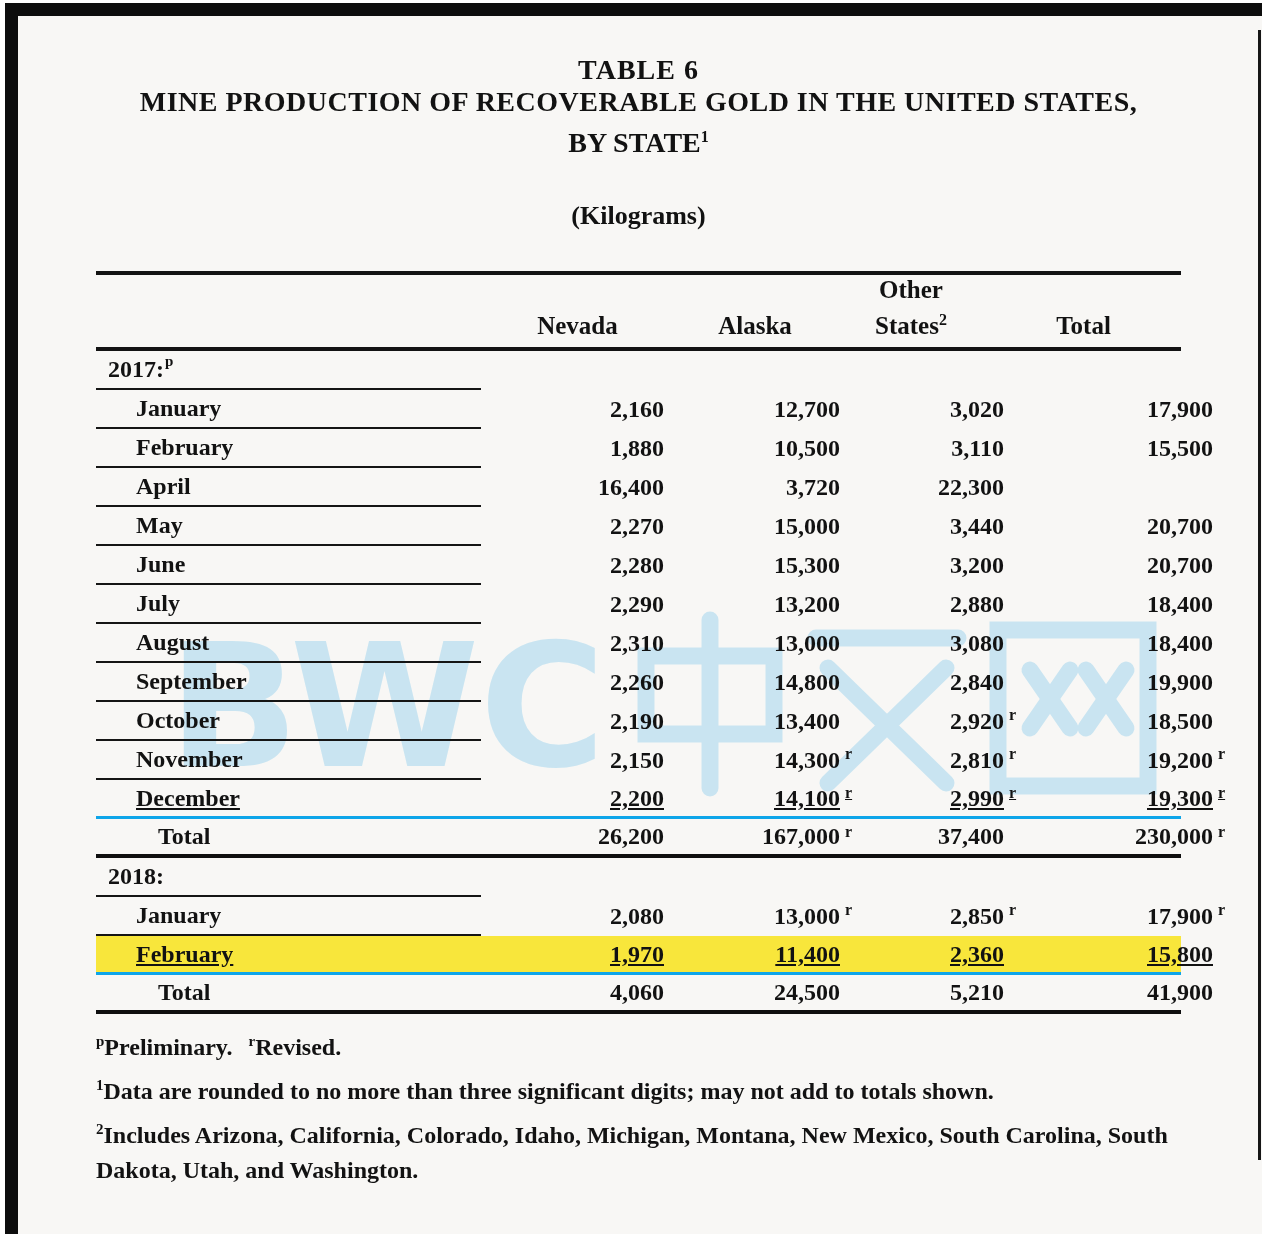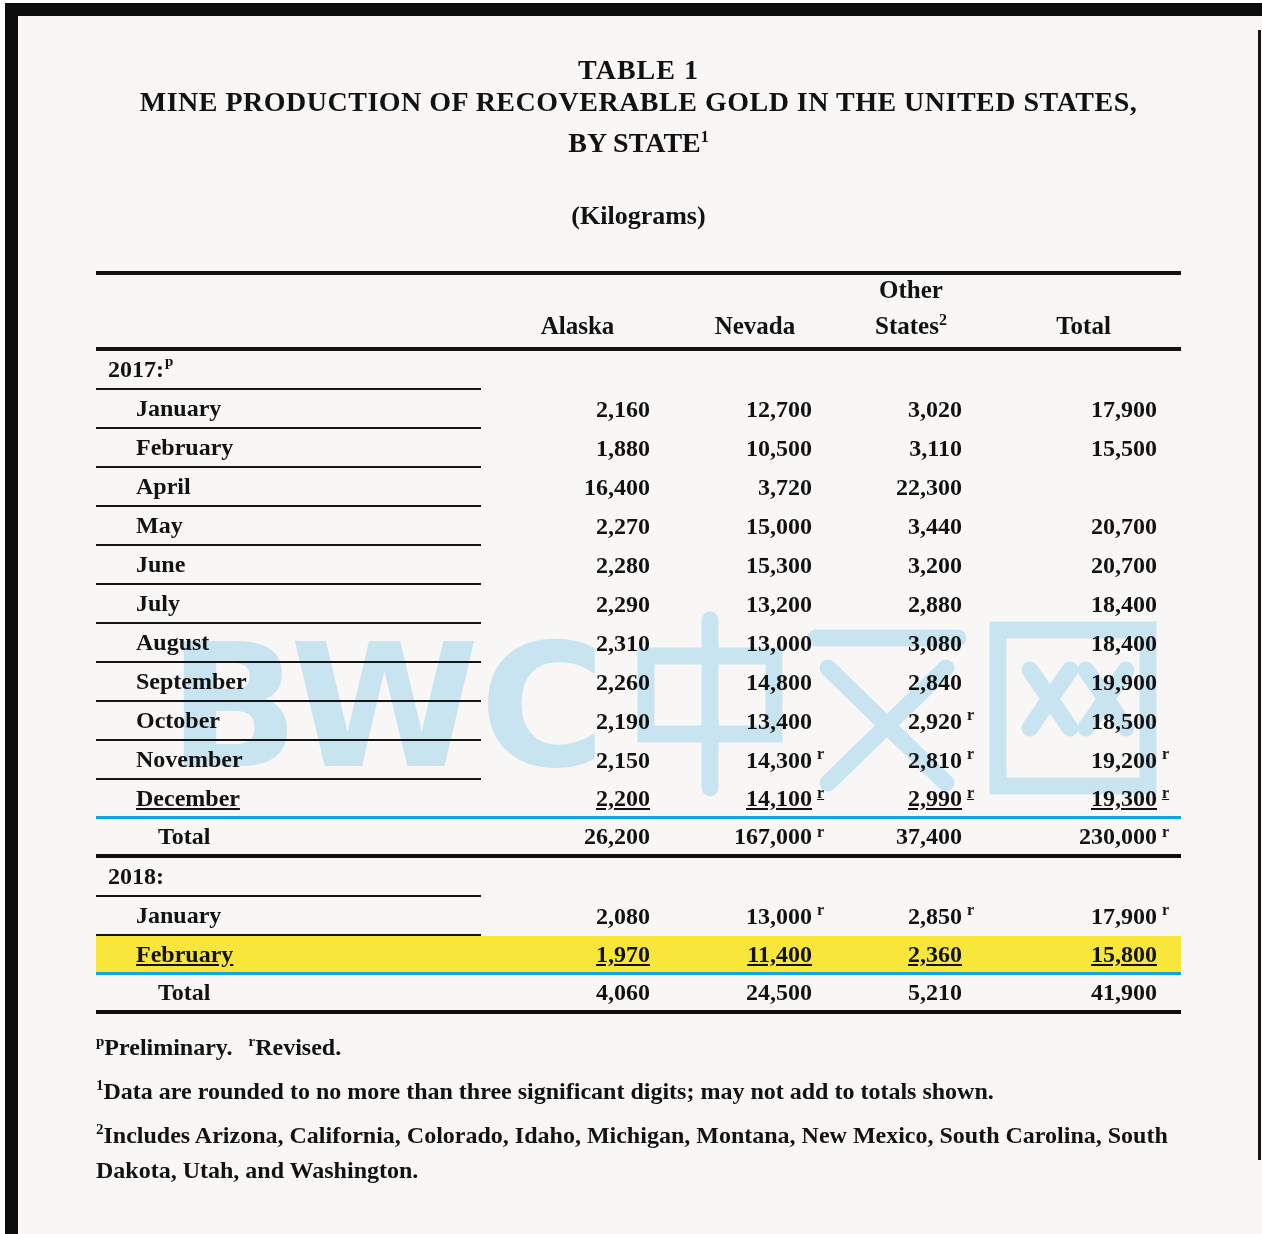--- a/index.html
+++ b/index.html
@@ -40,21 +40,21 @@
     display:grid; grid-template-columns:385px 193px 162px 150px 195px;
     height:76px; border-bottom:4px solid #131313;
   }
   .hc {
     display:flex; flex-direction:column; justify-content:flex-end;
     align-items:center; padding-bottom:16px;
     font-size:25px; font-weight:bold; line-height:30px;
   }
   .trow {
     display:grid; grid-template-columns:385px 193px 162px 150px 195px;
-    height:39px; position:relative;
+    height:39px; position:relative;gap:14px;
   }
   .c { display:flex; align-items:center; height:100%; font-size:24px; font-weight:bold; }
   .c.l { justify-content:flex-start; }
   .c.num { justify-content:flex-end; }
   .ml { padding-left:40px; }
   .yl { padding-left:12px; }
   .tl { padding-left:62px; }
   .lr .c.l { border-bottom:2px solid #151515; }
   .full { border-bottom:3px solid #0ea5e9;text-decoration:underline; }
   .thickfull { border-bottom:4px solid #0f0f0f; }
@@ -91,35 +91,35 @@
           <line x1="902" y1="62" x2="862" y2="120"></line>
           <line x1="918" y1="62" x2="958" y2="120"></line>
           <line x1="958" y1="62" x2="918" y2="120"></line>
         </g>
       </svg>
     </div>
 
     <div class="content">
 
       <div class="titleblock">
-        <div class="t1">TABLE 1</div>
+        <div class="t1">TABLE 6</div>
         <div class="t2">MINE PRODUCTION OF RECOVERABLE GOLD IN THE UNITED STATES,</div>
         <div class="t3"><span>BY STATE</span><sup>1</sup></div>
         <div class="units">(Kilograms)</div>
       </div>
 
       <div class="gtable">
 
         <div class="thead">
           <div class="hc"></div>
           <div class="hc">
+              <span>Nevada</span>
+            </div>
+          <div class="hc">
               <span>Alaska</span>
-            </div>
-          <div class="hc">
-              <span>Nevada</span>
             </div>
           <div class="hc">
             <span>Other</span>
             <span><span>States</span><sup class="hsup">2</sup></span>
           </div>
           <div class="hc">
               <span>Total</span>
             </div>
         </div>
 

